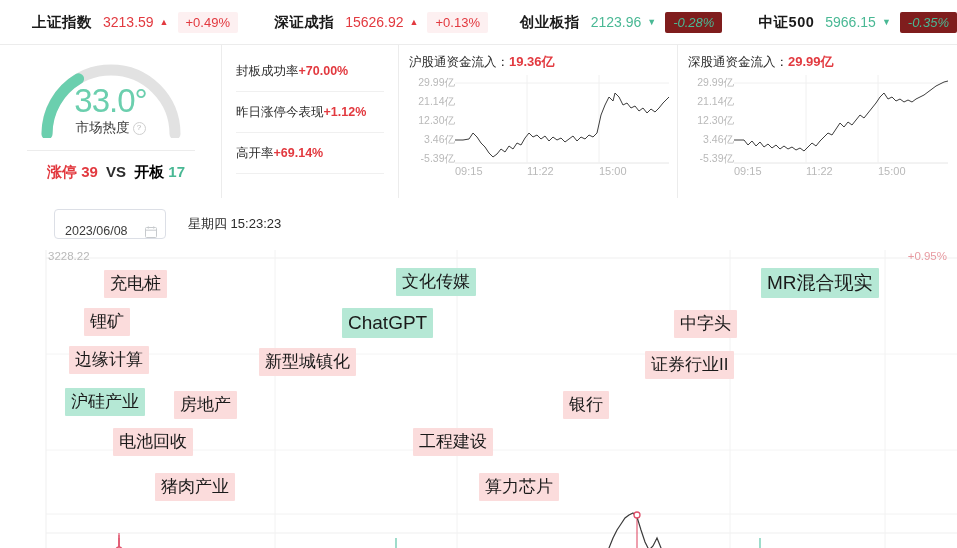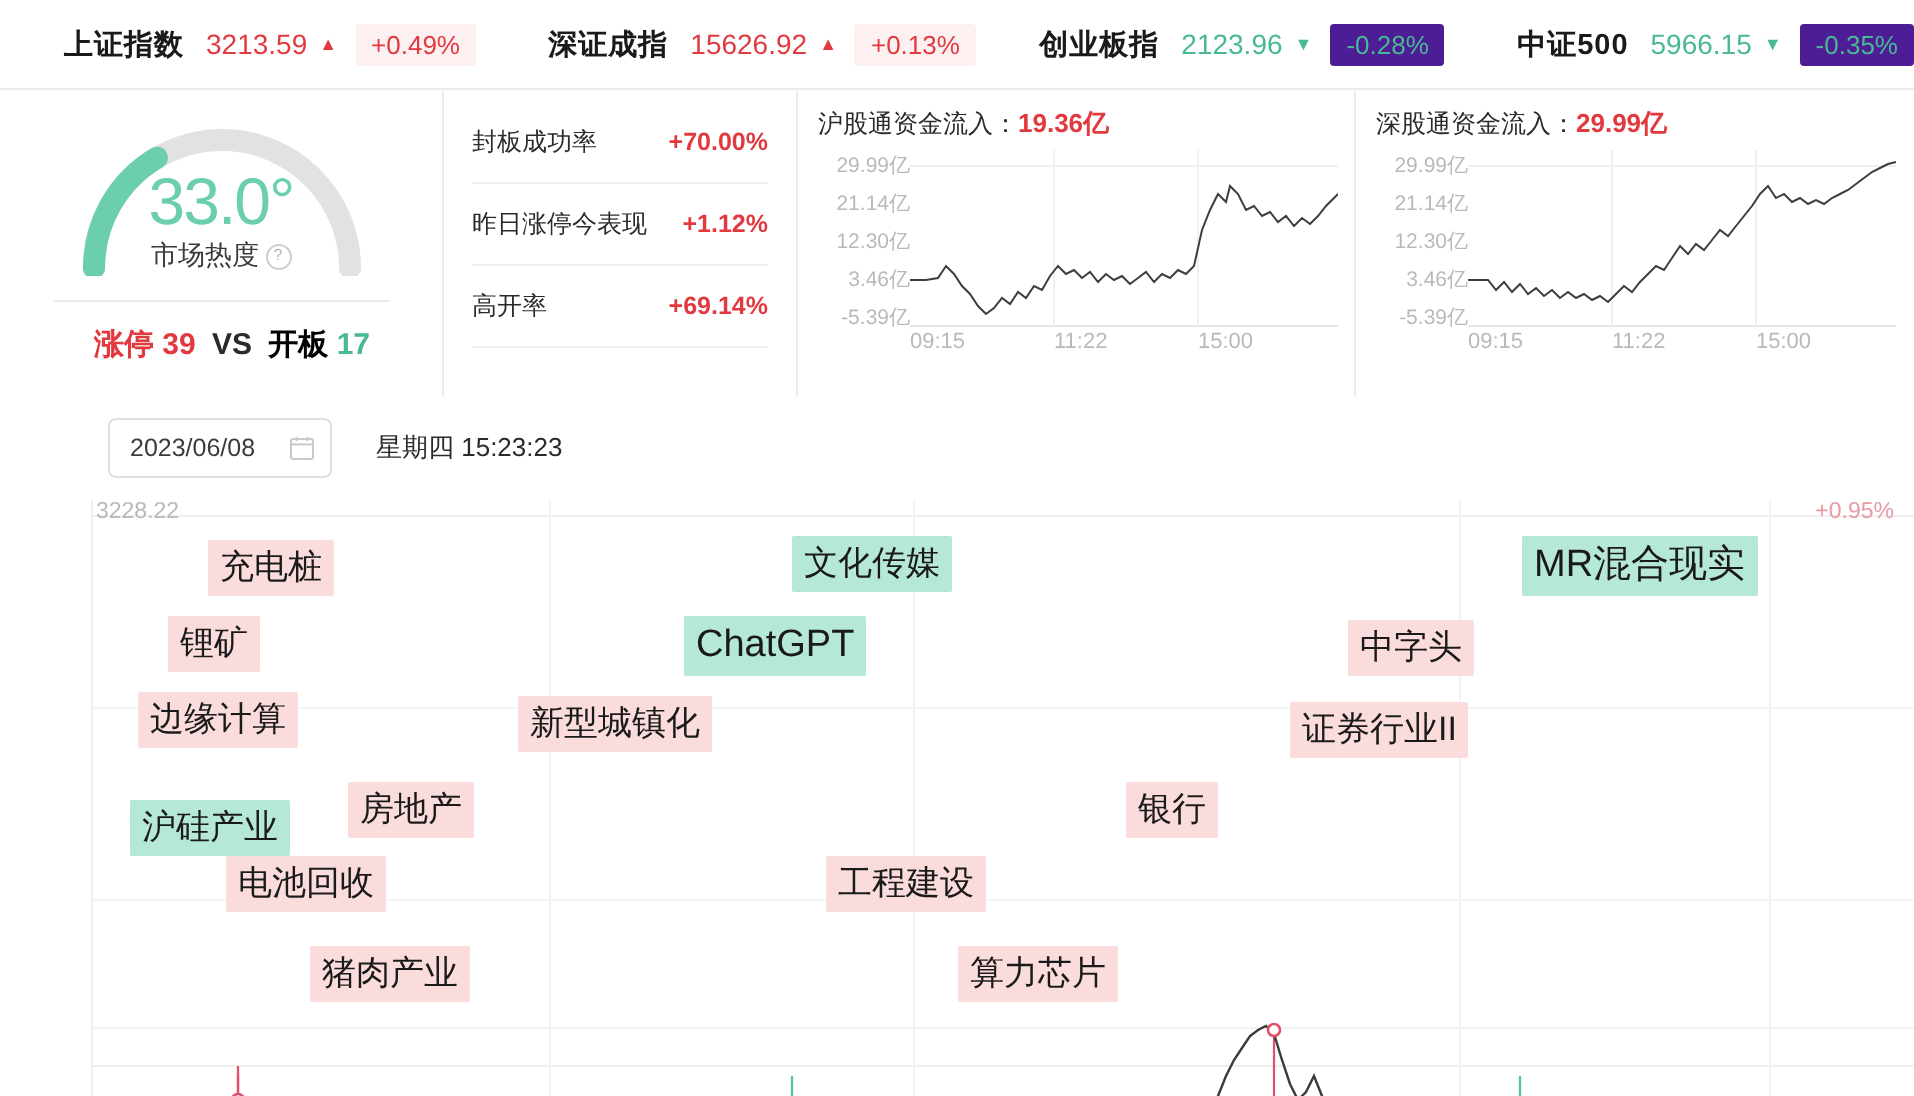--- a/index.html
+++ b/index.html
@@ -23,21 +23,21 @@
   .idx-name { font-size: 14.5px; font-weight: bold; color: #1a1a1a; letter-spacing: .5px; }
   .idx-val { font-size: 14px; margin-left: 11px; font-weight: normal; }
   .idx-arrow { font-size: 9px; margin-left: 6px; }
   .idx-chg {
     font-size: 13px; margin-left: 9px; padding: 3px 8px 3px 8px;
     border-radius: 2px;
   }
   .up   { color: #e2393f; }
   .down { color: #49b894; }
   .chg-up   { color:#e2393f; background:#fdf0f1; }
-  .chg-down { color:#49b894; background:#4c1d95; }
+  .chg-down { color:#49b894; background:#7f1d1d;font-style:italic; }
   .idx-gap-1 { width: 57px; }
   .idx-gap-2 { width: 50px; }
   .idx-gap-3 { width: 57px; }
 
   
   .panels {
     position: absolute; left: 0; top: 45px; width: 957px; height: 153px;
     display: flex; border-bottom: 1px solid #ececec; background:#fff;
   }
   .panel-gauge {
@@ -68,21 +68,21 @@
   .limit-row .lab-green { color:#000000; font-weight: bold; }
   .limit-row .num-green { color:#49b894; font-weight: bold; }
 
   .panel-stats {
     width: 177px; box-sizing: border-box;
     border-right: 1px solid #ececec;
     padding: 6px 14px 0 14px;
     display: flex; flex-direction: column;
   }
   .stat-row {
-    display: flex; justify-content: space-between; align-items: center;
+    display: flex; justify-content: flex-start; align-items: center;
     height: 40px; border-bottom: 1px solid #f0f0f0; white-space: nowrap;
   }
   .stat-row:last-child { border-bottom: 1px solid #f0f0f0; }
   .stat-label { font-size: 12.5px; color: #2b2b2b; }
   .stat-value { font-size: 12.5px; color: #e2393f; font-weight: bold; }
 
   .panel-flow {
     width: 279px; box-sizing: border-box;
     border-right: 1px solid #ececec;
     padding: 8px 6px 0 10px; position: relative;
@@ -105,21 +105,21 @@
   .flow-svg { position: absolute; left: 46px; top: 0; }
 
   
   .date-row {
     position: absolute; left: 0; top: 198px; width: 957px; height: 52px;
     display: flex; align-items: center; padding-left: 54px; box-sizing: border-box;
     background:#fff;
   }
   .date-box {
     width: 112px; height: 30px; border: 1px solid #dcdfe6; border-radius: 4px;
-    display:flex; align-items:center; justify-content: space-between;
+    display:flex; align-items:flex-end; justify-content: space-between;
     padding: 0 8px 0 10px; box-sizing: border-box; background:#fff;
   }
   .date-text { font-size: 12.5px; color: #3b3b3b; }
   .cal-icon { width: 12px; height: 12px; position: relative; opacity:.55; }
   .cal-icon svg { display:block; }
   .weekday {
     margin-left: 22px; font-size: 13px; color: #2b2b2b; white-space: nowrap;
   }
 
   
@@ -342,21 +342,21 @@
     </svg>
   </div>
 
   <div class="mc-topval">3228.22</div>
   <div class="mc-pct">+0.95%</div>
 
   <div id="tag-layer">
       <div class="tag tag-pink" style="left: 104px; top: 270px;">充电桩</div>
       <div class="tag tag-pink" style="left: 84px; top: 308px;">锂矿</div>
       <div class="tag tag-pink" style="left: 69px; top: 346px;">边缘计算</div>
-      <div class="tag tag-green" style="left: 65px; top: 400px;">沪硅产业</div>
+      <div class="tag tag-green" style="left: 65px; top: 388px;">沪硅产业</div>
       <div class="tag tag-pink" style="left: 174px; top: 391px;">房地产</div>
       <div class="tag tag-pink" style="left: 113px; top: 428px;">电池回收</div>
       <div class="tag tag-pink" style="left: 155px; top: 473px;">猪肉产业</div>
       <div class="tag tag-pink" style="left: 259px; top: 348px;">新型城镇化</div>
       <div class="tag tag-green tag-en" style="left: 342px; top: 308px;">ChatGPT</div>
       <div class="tag tag-green" style="left: 396px; top: 268px;">文化传媒</div>
       <div class="tag tag-pink" style="left: 413px; top: 428px;">工程建设</div>
       <div class="tag tag-pink" style="left: 479px; top: 473px;">算力芯片</div>
       <div class="tag tag-pink" style="left: 563px; top: 391px;">银行</div>
       <div class="tag tag-pink" style="left: 645px; top: 351px;">证券行业II</div>

